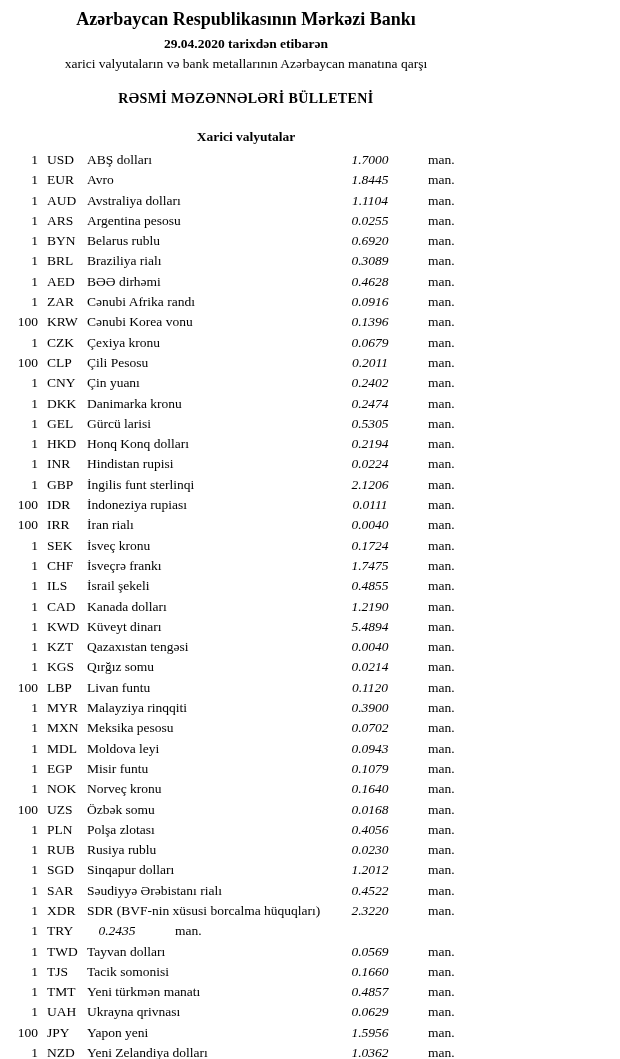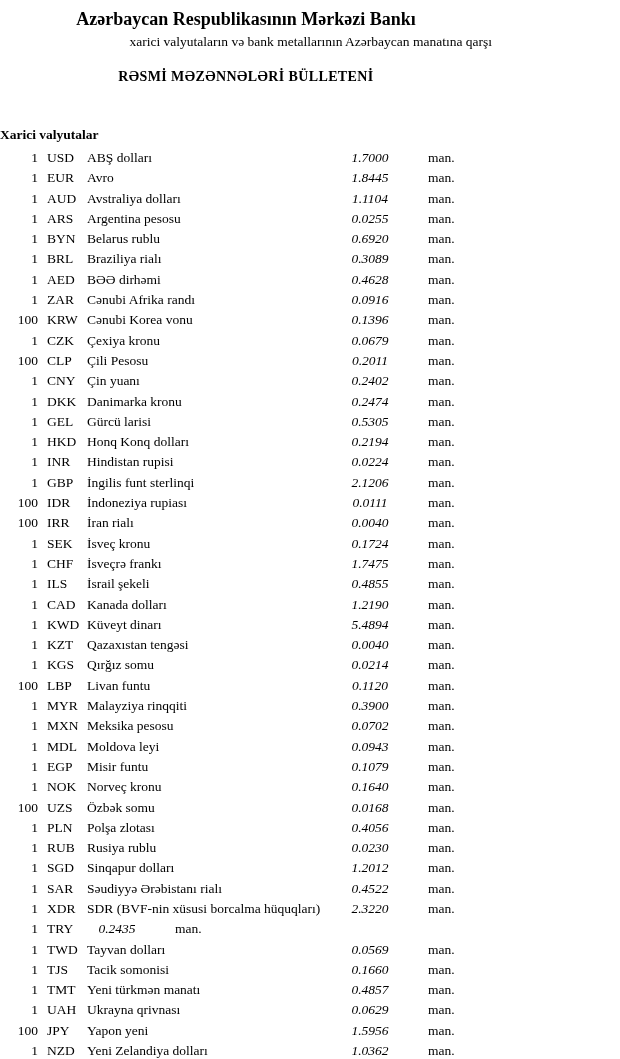--- a/index.html
+++ b/index.html
@@ -28,33 +28,33 @@
   .date-line {
     font-size: 13.5px;
     font-weight: bold;
     margin-top: 5px;
     line-height: 17px;
   }
   .subtitle {
     font-size: 13.5px;
     margin-top: 3px;
     line-height: 17px;
-    text-align: right;
   }
   .bulletin {
     font-size: 14px;
     font-weight: bold;
     letter-spacing: 0.4px;
     margin-top: 18px;
     line-height: 18px;
   }
   .section-title {
     font-size: 13.5px;
     font-weight: bold;
-    margin-top: 40px;
+    text-align: center;
+    margin-top: 20px;
     margin-bottom: 7px;
     line-height: 17px;
   }
   .table {
     padding: 0 26px 0 8px;
   }
   .row {
     display: flex;
     align-items: baseline;
     height: 20.3px;
@@ -88,20 +88,21 @@
     flex: none;
   }
 </style>
 </head>
 <body>
 
 <div class="page">
 
   <div class="doc-header">
     <div class="title">Azərbaycan Respublikasının Mərkəzi Bankı</div>
+    <div class="date-line">29.04.2020 tarixdən etibarən</div>
     <div class="subtitle">xarici valyutaların və bank metallarının Azərbaycan manatına qarşı</div>
     <div class="bulletin">RƏSMİ MƏZƏNNƏLƏRİ BÜLLETENİ</div>
   </div>
 
   <div class="section-title">Xarici valyutalar</div>
 
   <div class="table">
       <div class="row">
         <span class="qty">1</span>
         <span class="code">USD</span>

